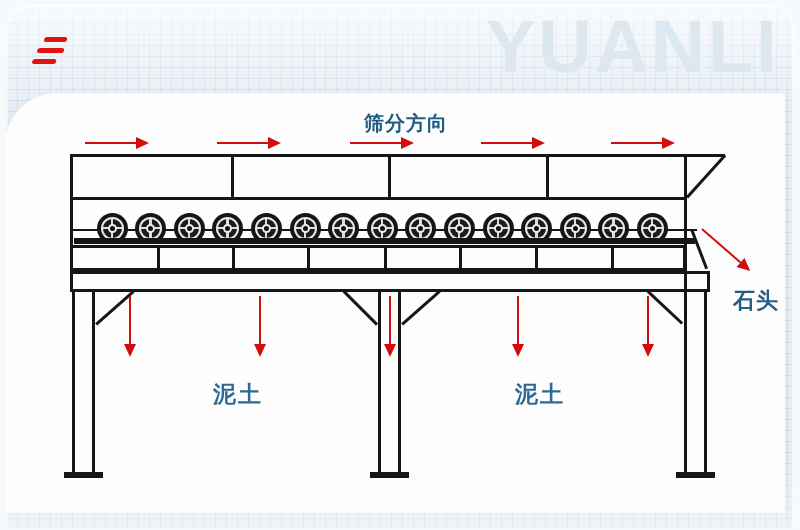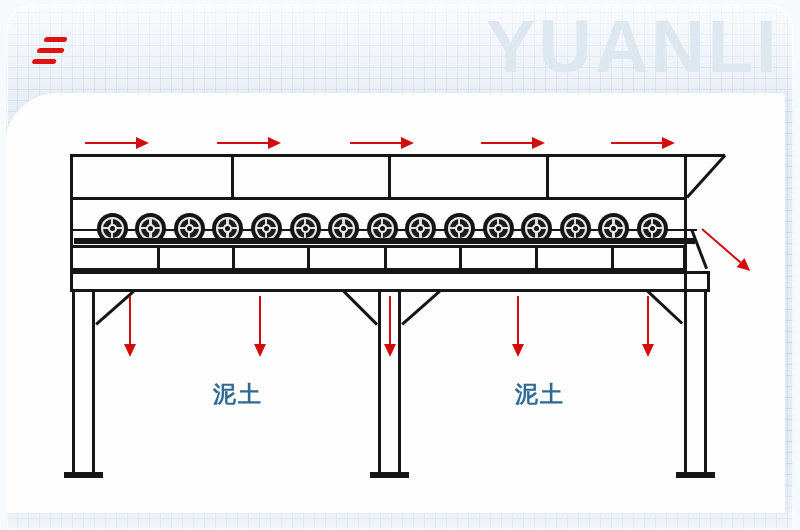--- a/index.html
+++ b/index.html
@@ -115,22 +115,24 @@
       <div class="ln rot" style="left:96px;top:323px;width:50px;height:2.5px;transform:rotate(-41.5deg);"></div>
       <div class="ln rot" style="left:344px;top:290px;width:47px;height:2.5px;transform:rotate(45deg);"></div>
       <div class="ln rot" style="left:402px;top:323px;width:50px;height:2.5px;transform:rotate(-41.5deg);"></div>
       <div class="ln rot" style="left:648px;top:290px;width:47px;height:2.5px;transform:rotate(43deg);"></div>
 
       <div class="arr-r rot" id="stone-arrow" style="left:702px;top:223px;transform:rotate(41deg);">
         <i class="shaft" style="background: rgb(210, 13, 13);"></i>
         <i class="head" style="border-left-color: rgb(210, 13, 13);"></i>
       </div>
 
+      <div class="lbl lbl-dir">筛分方向</div>
       <div class="lbl lbl-soil1">泥土</div>
       <div class="lbl lbl-soil2">泥土</div>
+      <div class="lbl lbl-stone">石头</div>
     <div class="ln" style="left: 231px; top: 155px; width: 3px; height: 45px;"></div>
         <div class="ln" style="left: 388px; top: 155px; width: 3px; height: 45px;"></div>
         <div class="ln" style="left: 546px; top: 155px; width: 3px; height: 45px;"></div>
         <div class="ln" style="left: 157px; top: 246px; width: 3px; height: 25px;"></div>
         <div class="ln" style="left: 232px; top: 246px; width: 3px; height: 25px;"></div>
         <div class="ln" style="left: 307px; top: 246px; width: 3px; height: 25px;"></div>
         <div class="ln" style="left: 384px; top: 246px; width: 3px; height: 25px;"></div>
         <div class="ln" style="left: 459px; top: 246px; width: 3px; height: 25px;"></div>
         <div class="ln" style="left: 535px; top: 246px; width: 3px; height: 25px;"></div>
         <div class="ln" style="left: 611px; top: 246px; width: 3px; height: 25px;"></div>

